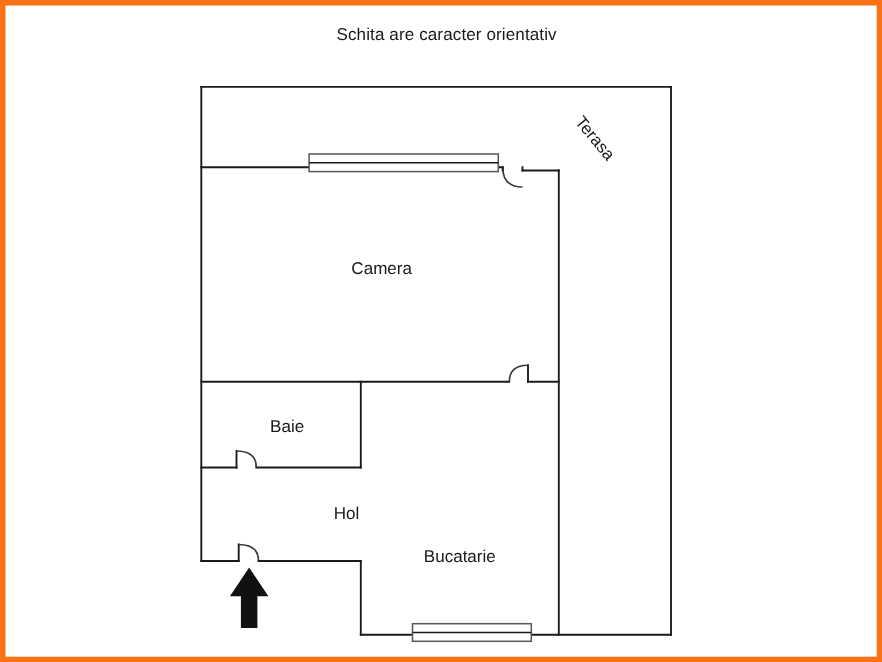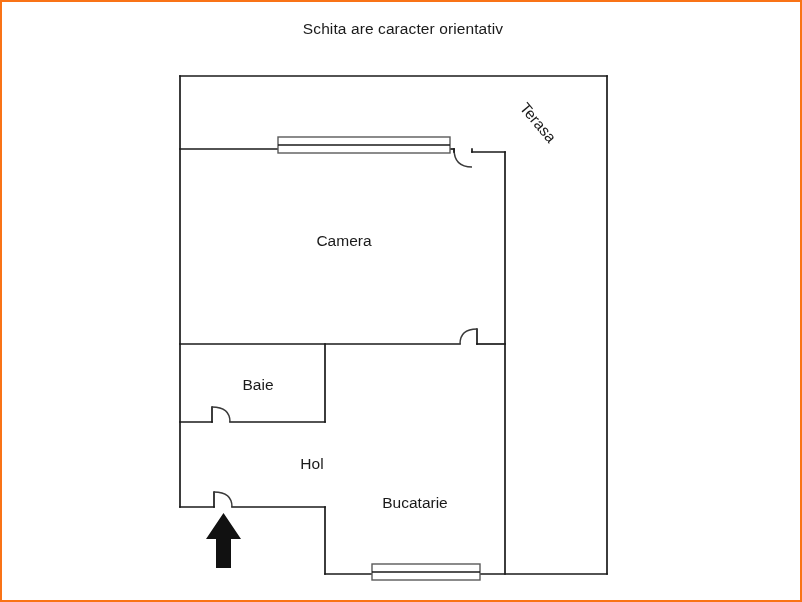--- a/index.html
+++ b/index.html
@@ -11,21 +11,21 @@
     width: 802px;
     height: 602px;
     font-family: "Liberation Sans", sans-serif;
     overflow: hidden;
   }
   #page {
     position: relative;
     width: 802px;
     height: 602px;
     box-sizing: border-box;
-    border: 2px solid #f97316;
+    border: 5px solid #f97316;
     background: #ffffff;
   }
   #plan-title {
     position: absolute;
     top: 18px;
     left: 0;
     width: 802px;
     text-align: center;
     font-size: 15.5px;
     color: #1a1a1a;

